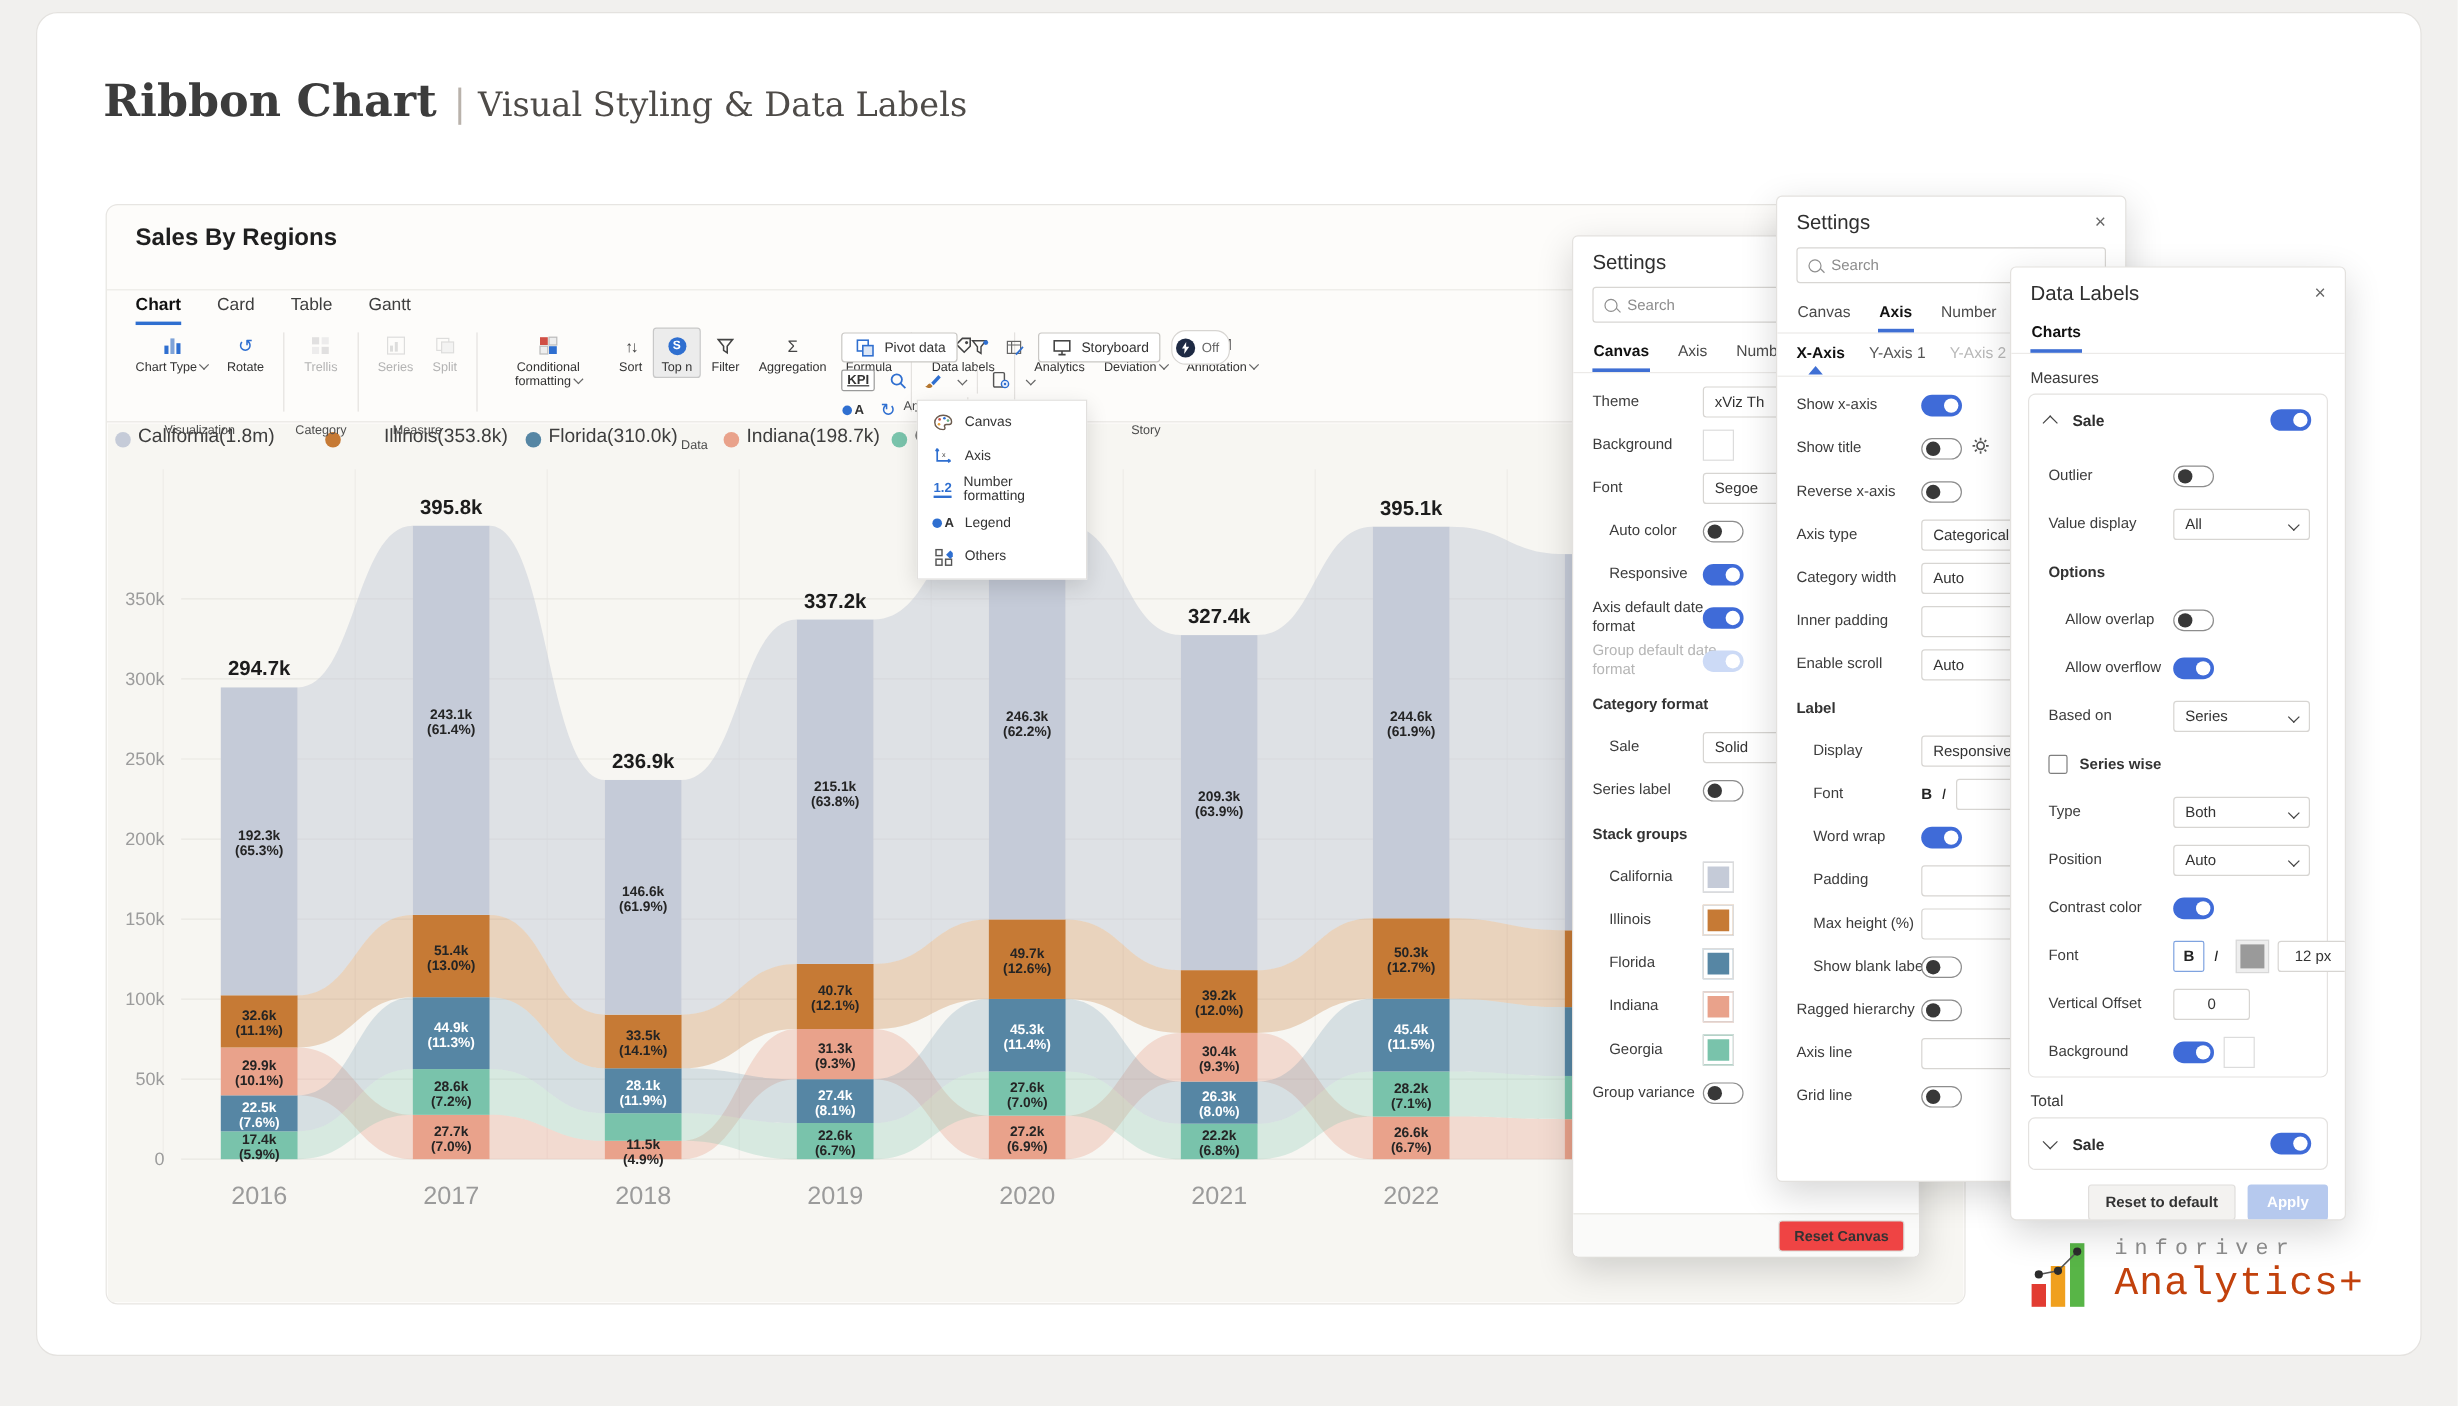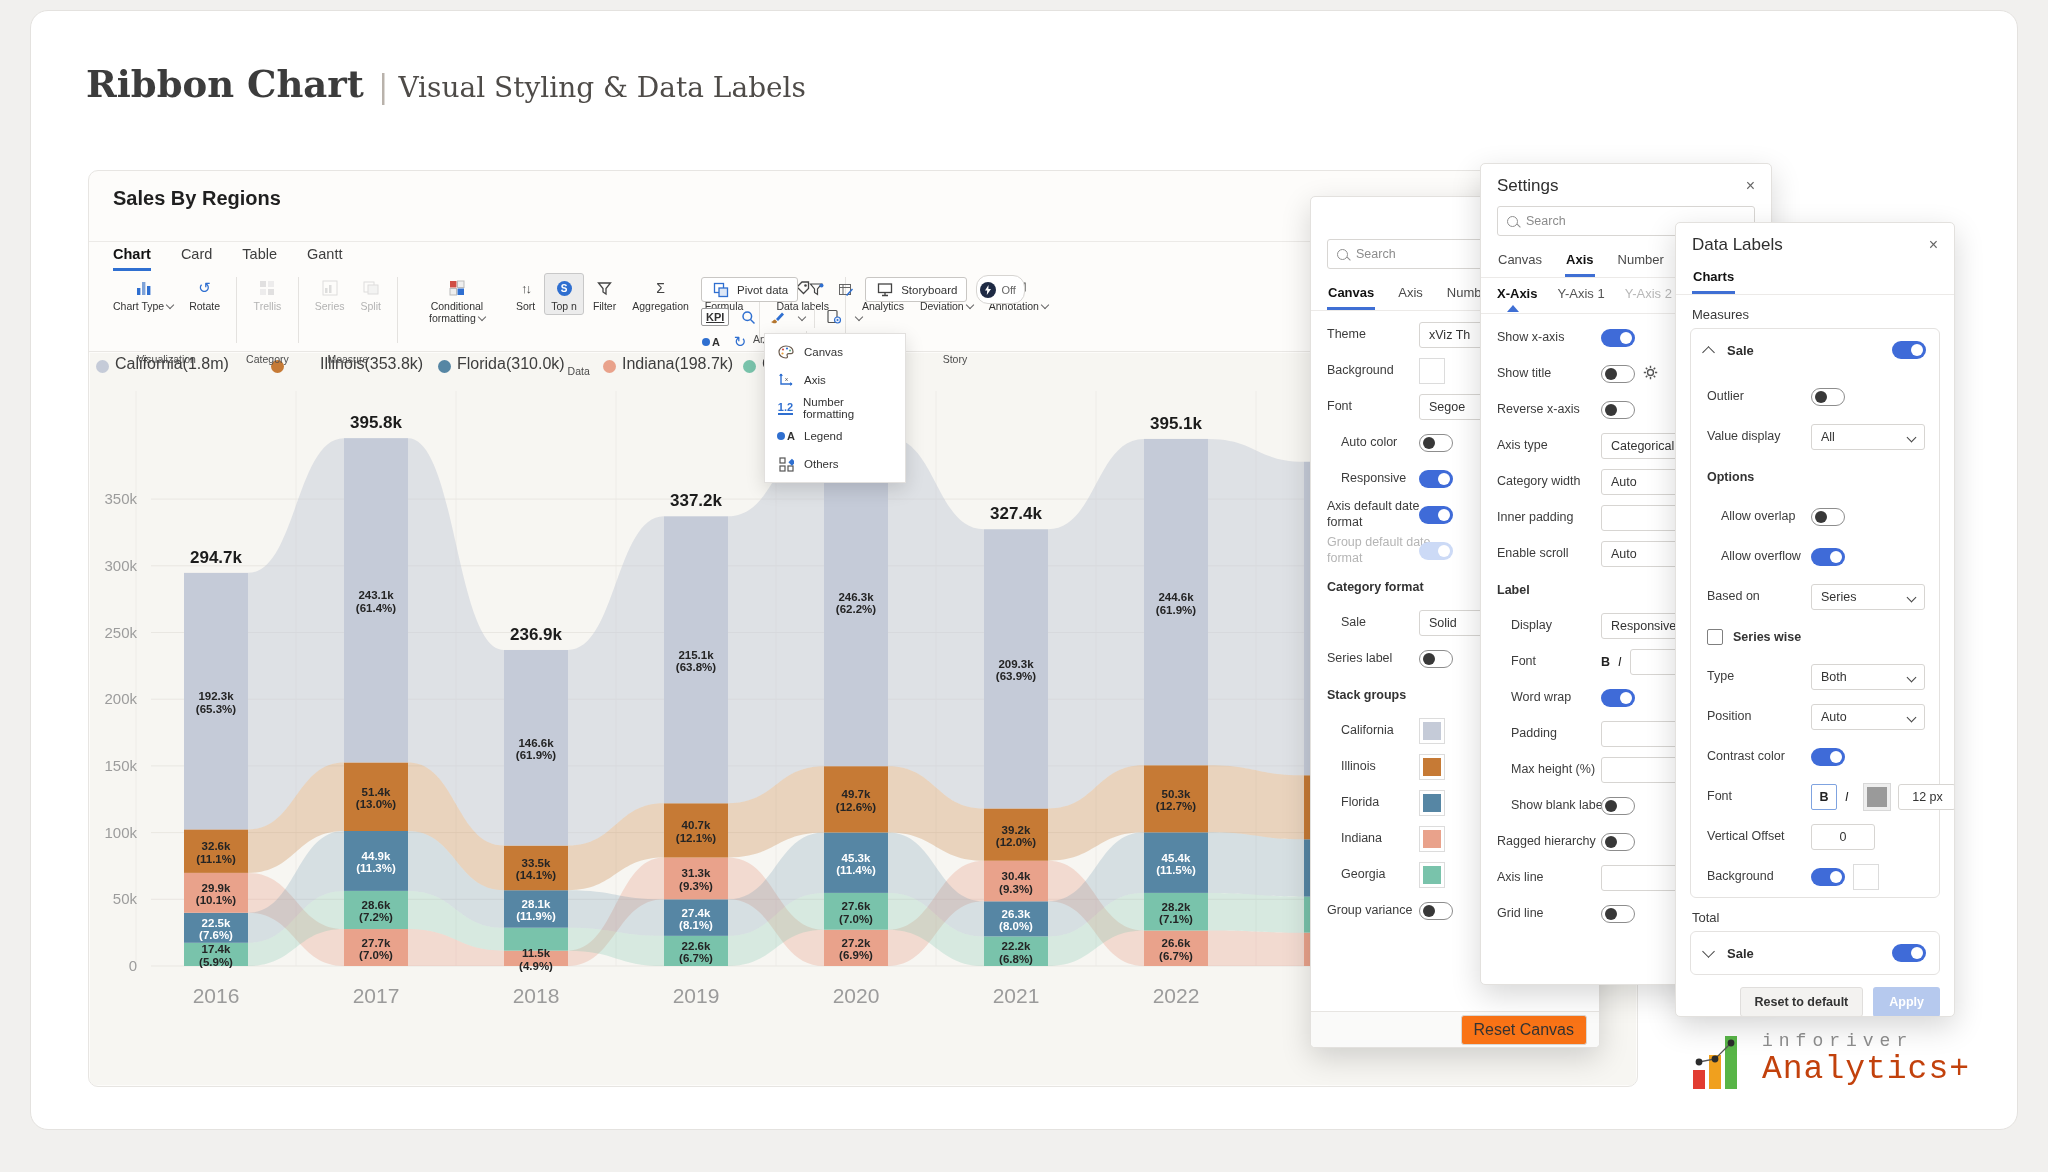--- a/index.html
+++ b/index.html
@@ -53,21 +53,21 @@
   
   .menu{position:absolute;left:764px;top:333px;width:140px;background:#fff;border:1px solid #e2e0de;box-shadow:0 6px 18px rgba(0,0,0,.14);z-index:15;padding:4px 0;}
   .mitem{display:flex;align-items:center;gap:9px;height:28px;padding:0 12px;font-size:11.5px;color:#333;}
   .micon{width:18px;display:flex;align-items:center;justify-content:center;}
 
   
   .panel{position:absolute;background:#fff;border:1px solid #e3e1de;border-radius:5px;box-shadow:0 10px 30px rgba(0,0,0,.16);box-sizing:border-box;}
   .p1{left:1310px;top:196px;width:290px;height:852px;z-index:10;overflow:hidden;}
   .p2{left:1480px;top:163px;width:292px;height:822px;z-index:20;overflow:hidden;}
   .dl{left:1675px;top:222px;width:280px;height:795px;z-index:40;overflow:hidden;}
-  .ptitle{font-size:17px;color:#2f2f2f;padding:12px 16px 6px 16px;display:flex;align-items:center;justify-content:flex-end;}
+  .ptitle{font-size:17px;color:#2f2f2f;padding:12px 16px 6px 16px;display:flex;align-items:center;}
   .pclose{margin-left:auto;font-size:16px;color:#666;line-height:1;}
   .psearch{margin:4px 16px 8px 16px;height:28px;border:1px solid #d8d6d3;border-radius:3px;display:flex;align-items:center;gap:8px;padding:0 9px;color:#8c8c8c;font-size:12.5px;background:#fff;}
   .mag{width:9px;height:9px;border:1.4px solid #8f8f8f;border-radius:50%;position:relative;display:inline-block;flex:none;}
   .mag::after{content:"";position:absolute;width:5px;height:1.4px;background:#8f8f8f;transform:rotate(45deg);right:-4px;bottom:-1px;}
   .ptabs{display:flex;gap:22px;padding:2px 16px 0 16px;border-bottom:1px solid #eceae8;}
   .ptab{font-size:13px;color:#4a4a4a;padding:6px 1px 7px 1px;border-bottom:3px solid transparent;white-space:nowrap;}
   .ptab.active{color:#111;font-weight:bold;border-bottom-color:#3f6fd4;}
   .subtabs{display:flex;gap:20px;padding:8px 16px 6px 16px;border-bottom:1px solid #eceae8;}
   .subtab{font-size:13px;color:#555;position:relative;padding-bottom:6px;}
   .subtab.active{color:#111;font-weight:bold;}
@@ -95,21 +95,21 @@
   .sw{width:24px;height:24px;border:1px solid #dcdcdc;box-shadow:inset 0 0 0 3px #fff;flex:none;}
   .gearglyph{color:#777;}
   .pcheck{width:14px;height:14px;border:1.4px solid #7f7f7f;border-radius:2px;background:#fff;flex:none;}
   .cklabel{font-size:12.5px;font-weight:bold;color:#333;margin-left:10px;}
   .fb{font-size:12.5px;color:#222;}
   .fb.b{font-weight:bold;}
   .fb.i{font-style:italic;}
   .fbox{width:24px;height:24px;border:1px solid #7fa3e0;border-radius:2px;display:flex;align-items:center;justify-content:center;font-weight:bold;font-size:12.5px;color:#222;flex:none;background:#fff;}
   .fswatch{width:20px;height:20px;background:#9a9a9a;border:3px solid #eee;outline:1px solid #d8d8d8;flex:none;}
   .p1footer{position:absolute;left:0;bottom:0;width:100%;height:36px;background:#fafaf9;border-top:1px solid #e7e5e2;display:flex;align-items:center;justify-content:flex-end;padding:0 12px;box-sizing:border-box;}
-  .resetcv{border:1px solid #d9d7d4;background:#f97316;border-radius:3px;font-size:16px;font-weight:normal;color:#333;padding:5px 12px;}
+  .resetcv{border:1px solid #d9d7d4;background:#ef4444;border-radius:3px;font-size:12px;font-weight:bold;color:#333;padding:5px 12px;}
   .mcard{margin:4px 14px 0 14px;border:1px solid #e4e2e0;border-radius:6px;background:#fff;}
   .mhead{display:flex;align-items:center;height:42px;padding:0 13px;gap:14px;}
   .mname{font-size:13px;font-weight:bold;color:#2e2e2e;}
   .mhead .tg{margin-left:auto;}
   .chev{width:8px;height:8px;border-right:1.7px solid #444;border-bottom:1.7px solid #444;display:inline-block;flex:none;}
   .chev.up{transform:rotate(-135deg);margin-top:4px;}
   .chev.down{transform:rotate(45deg);margin-top:-3px;}
   .dlsec{font-size:13px;color:#3a3a3a;padding:12px 16px 2px 16px;}
   .dlbtns{display:flex;justify-content:flex-end;gap:10px;padding:12px 14px;}
   .btn-reset{border:1px solid #e0dedc;background:#f3f2f0;border-radius:3px;font-size:12.5px;font-weight:bold;color:#333;padding:7px 14px;}

